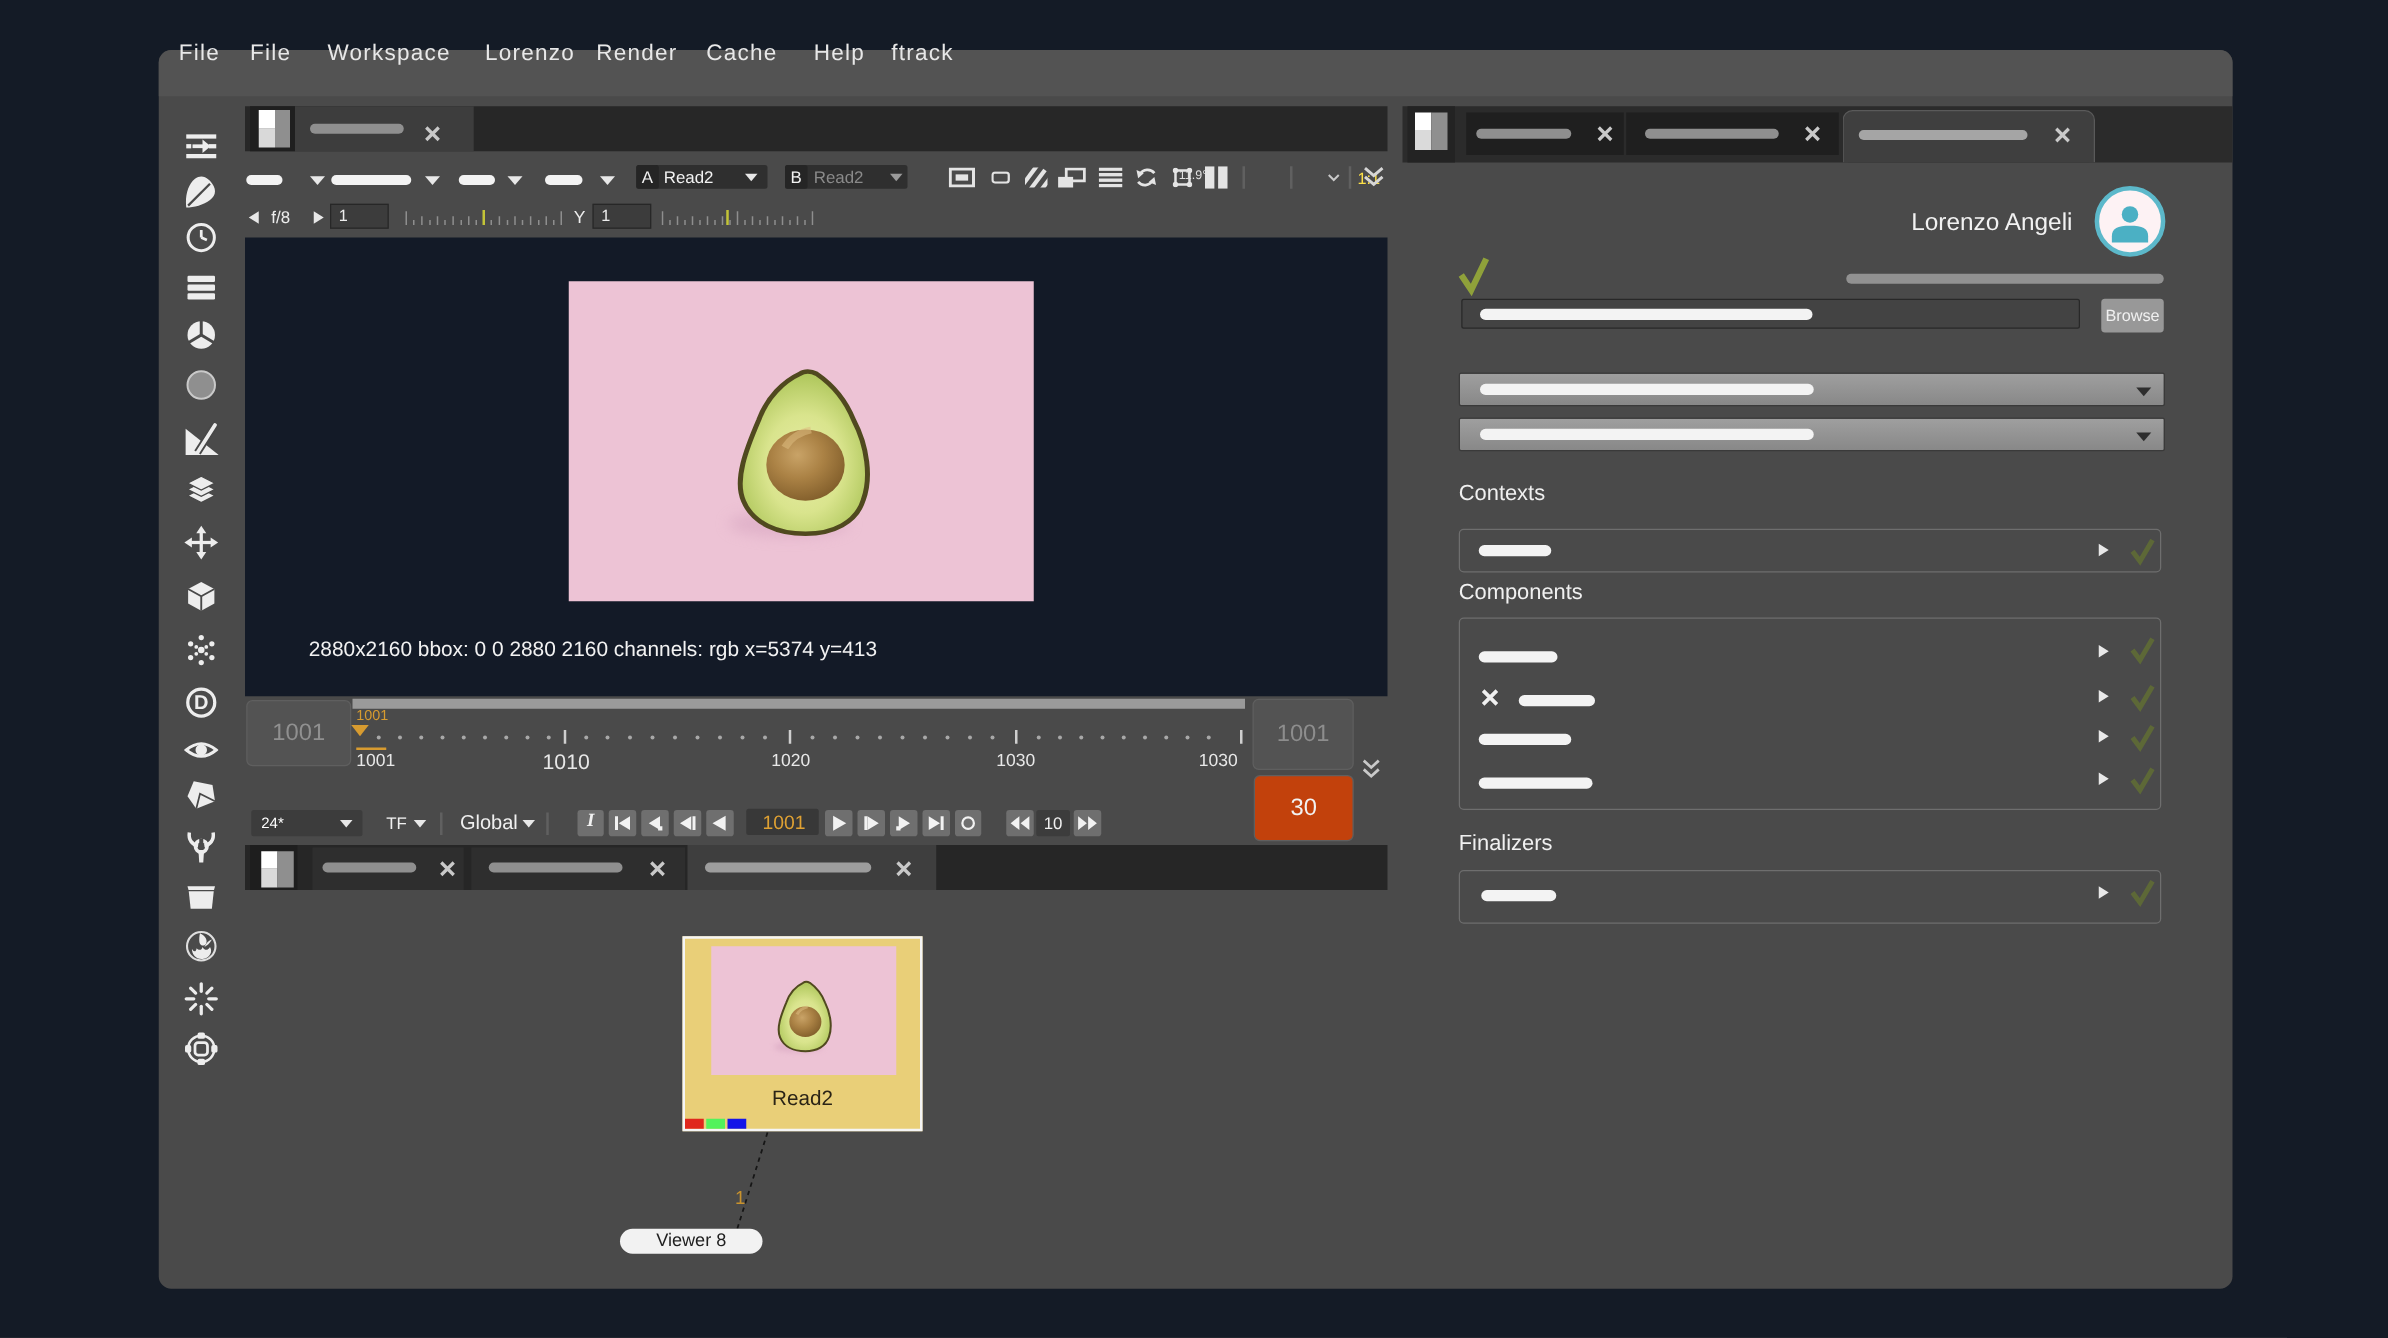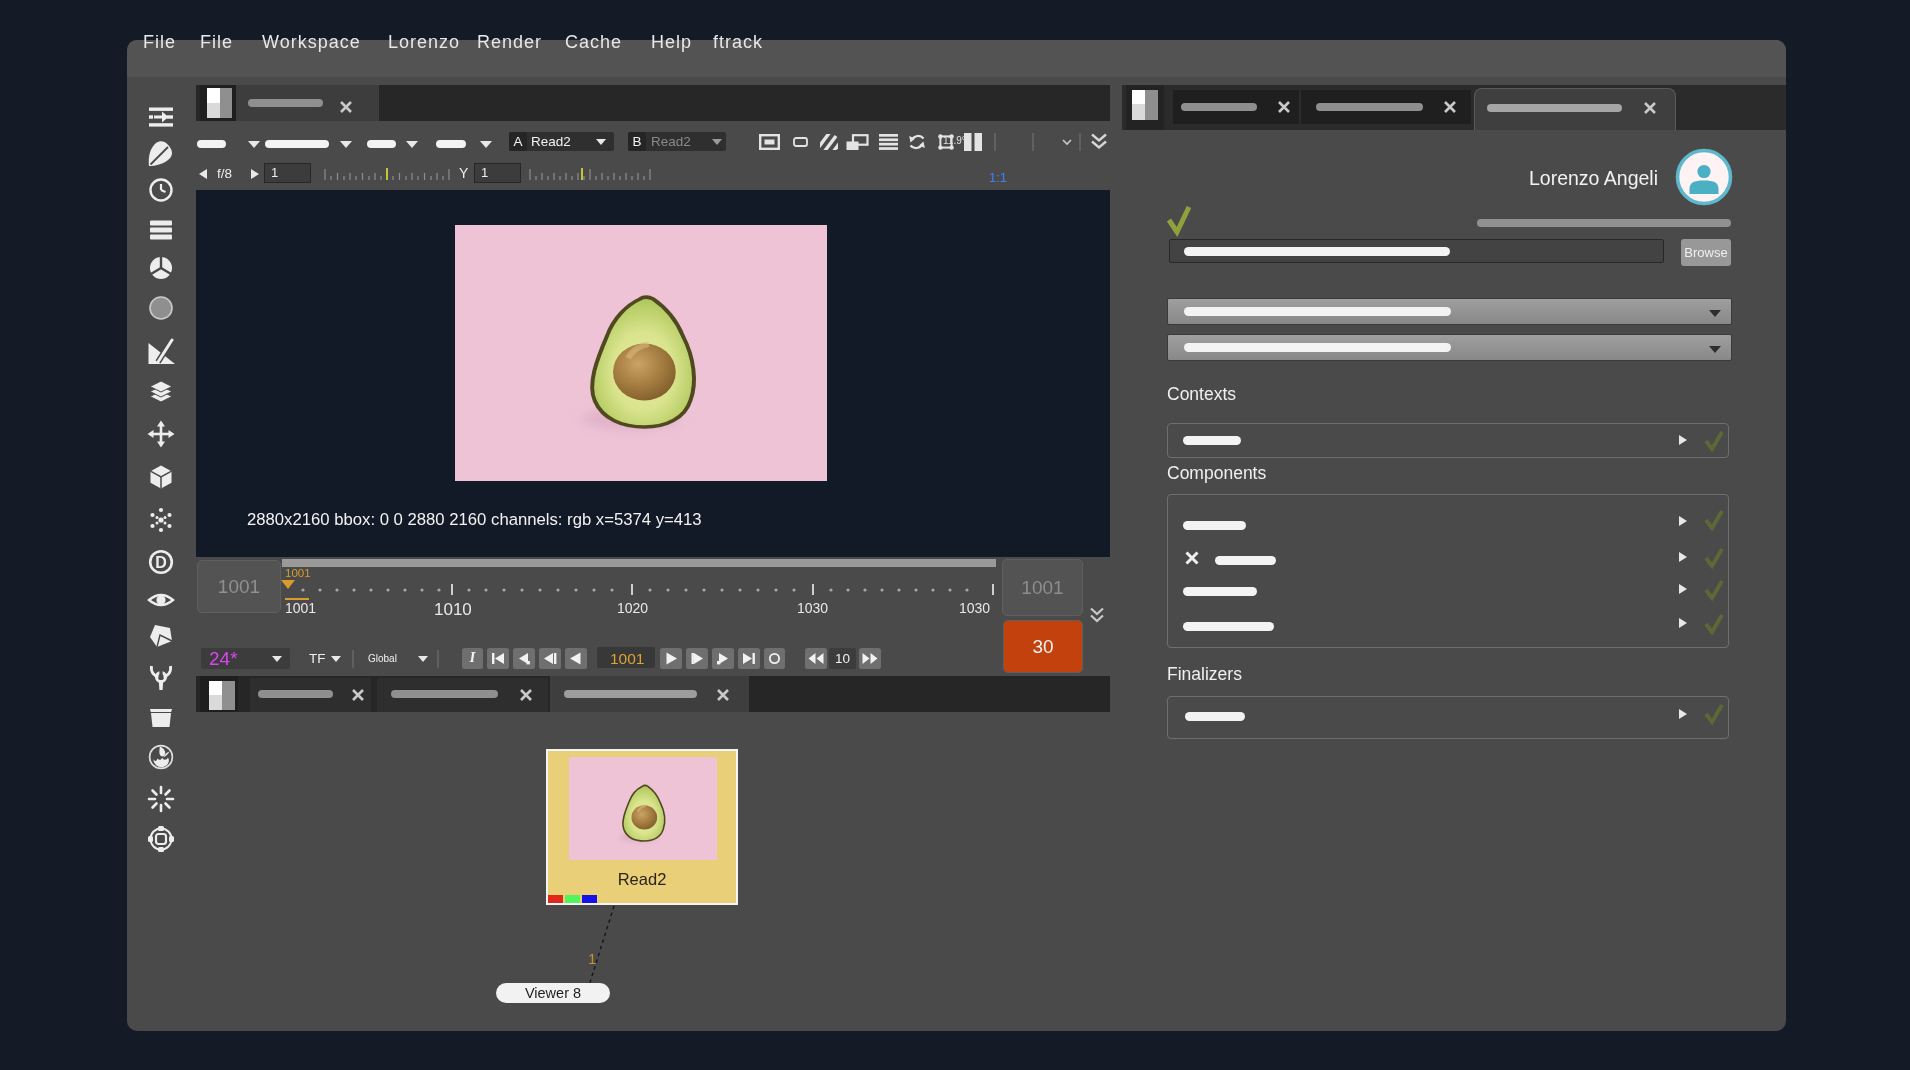--- a/index.html
+++ b/index.html
@@ -249,21 +249,21 @@
   </svg>
 <svg class="abs" style="left:963px;top:133px" width="20" height="18">
     <g fill="#e4e4e4">
       <rect x="1" y="0" width="7.5" height="18"></rect>
       <rect x="11.5" y="0" width="7.5" height="18"></rect>
     </g>
   </svg>
 <div class="sep" style="left:994px;top:133px;"></div>
 <div class="abs" style="left:943px;top:135px;color:#e0e0e0;font-size:10px;">11.9°</div>
 <div class="sep" style="left:1032px;top:133px;"></div>
-<div class="abs" style="left:989px;top:135px;color:#3b82f6;font-size:13px;margin-top:35px;">1:1</div>
+<div class="abs" style="left:1086px;top:135px;color:#fde047;font-size:13px;">1:1</div>
 <svg class="abs" style="left:1062px;top:139px" width="10" height="7">
     <path d="M1 1 L5 5 L9 1" stroke="#c9c9c9" stroke-width="1.6" fill="none"></path>
   </svg>
 <div class="sep" style="left:1079px;top:133px;"></div>
 <svg class="abs" style="left:1090px;top:133px" width="18" height="17">
     <g stroke="#d6d6d6" stroke-width="2.4" fill="none">
       <path d="M2 1.5 L9 7.5 L16 1.5"></path>
       <path d="M2 8.5 L9 14.5 L16 8.5"></path>
     </g>
   </svg>
@@ -423,26 +423,26 @@
       <line x1="697" y1="1" x2="697" y2="12"></line>
  </g>
 </svg>
 <div class="abs" style="left:285px;top:600px;color:#e8e8e8;font-size:14px;">1001</div>
 <div class="abs" style="left:434px;top:600px;color:#e8e8e8;font-size:17px;">1010</div>
 <div class="abs" style="left:617px;top:600px;color:#e8e8e8;font-size:14px;">1020</div>
 <div class="abs" style="left:797px;top:600px;color:#e8e8e8;font-size:14px;">1030</div>
 <div class="abs" style="left:959px;top:600px;color:#e8e8e8;font-size:14px;">1030</div>
 
 <div class="abs" style="left:201px;top:648px;width:89px;height:21px;background:#3c3c3c;border-radius:2px;"></div>
-<div class="abs" style="left:209px;top:648px;color:#d946ef;font-size:19px;line-height:21px;">24*</div>
+<div class="abs" style="left:209px;top:648px;color:#ffffff;font-size:12px;line-height:21px;">24*</div>
 <div class="tri-d" style="left:272px;top:656px;border-left-width:5px;border-right-width:5px;border-top-width:6px;"></div>
 <div class="abs" style="left:309px;top:648px;color:#f0f0f0;font-size:13.5px;line-height:21px;">TF</div>
 <div class="tri-d" style="left:331px;top:656px;border-left-width:5px;border-right-width:5px;border-top-width:6px;"></div>
 <div class="sep" style="left:352px;top:650px;"></div>
-<div class="abs" style="left:368px;top:648px;color:#f0f0f0;font-size:10px;line-height:21px;">Global</div>
+<div class="abs" style="left:368px;top:648px;color:#f0f0f0;font-size:16px;line-height:21px;">Global</div>
 <div class="tri-d" style="left:418px;top:656px;border-left-width:5px;border-right-width:5px;border-top-width:6px;"></div>
 <div class="sep" style="left:437px;top:650px;"></div>
 <div class="btn" style="left:462px;top:648px;width:21px;">
     <span style="position:absolute;left:0;right:0;text-align:center;top:1px;font-family:'Liberation Serif',serif;font-style:italic;font-weight:bold;font-size:15px;color:#f2f2f2;">I</span>
   </div>
 <div class="btn" style="left:487px;top:648px;"><svg width="22" height="21">
       <rect x="5" y="5" width="2.4" height="11" fill="#f2f2f2"></rect>
       <polygon points="17,5 17,16 8,10.5" fill="#f2f2f2"></polygon>
     </svg></div>
 <div class="btn" style="left:513px;top:648px;"><svg width="22" height="21">

